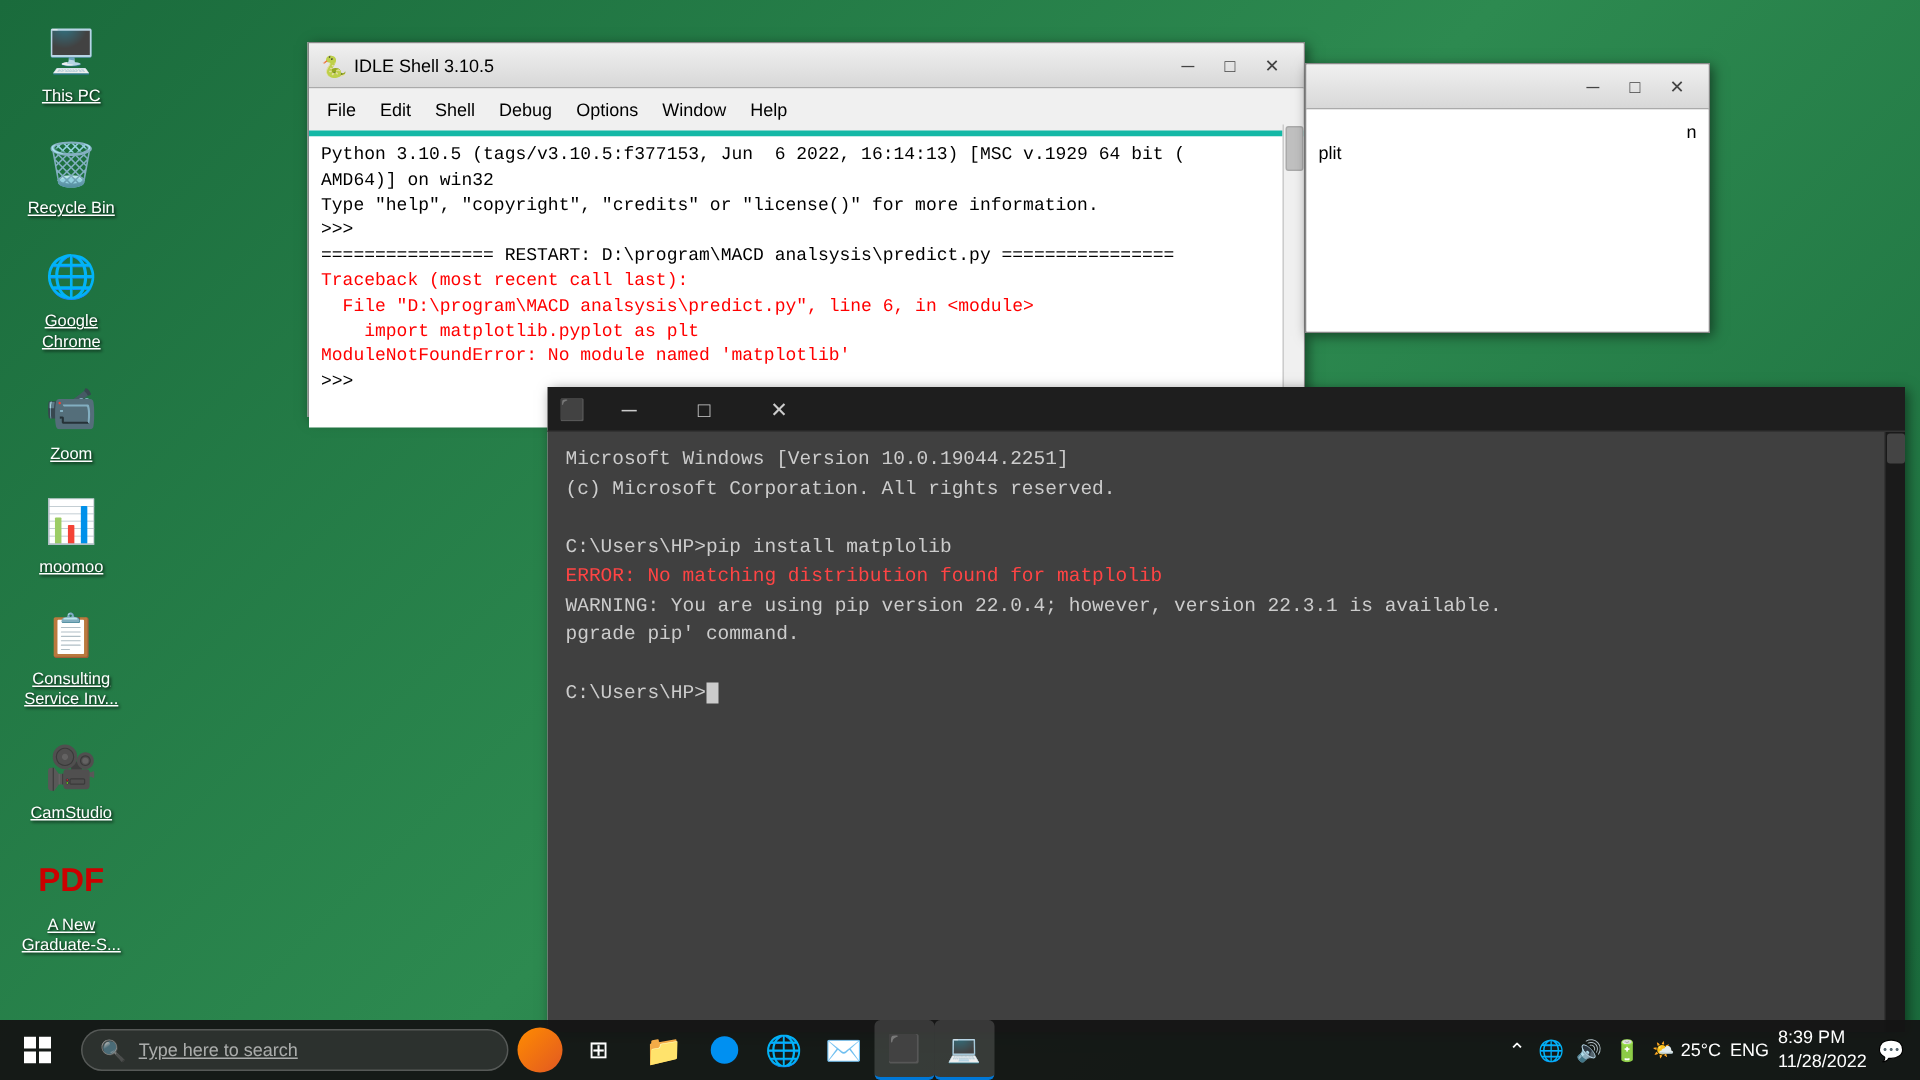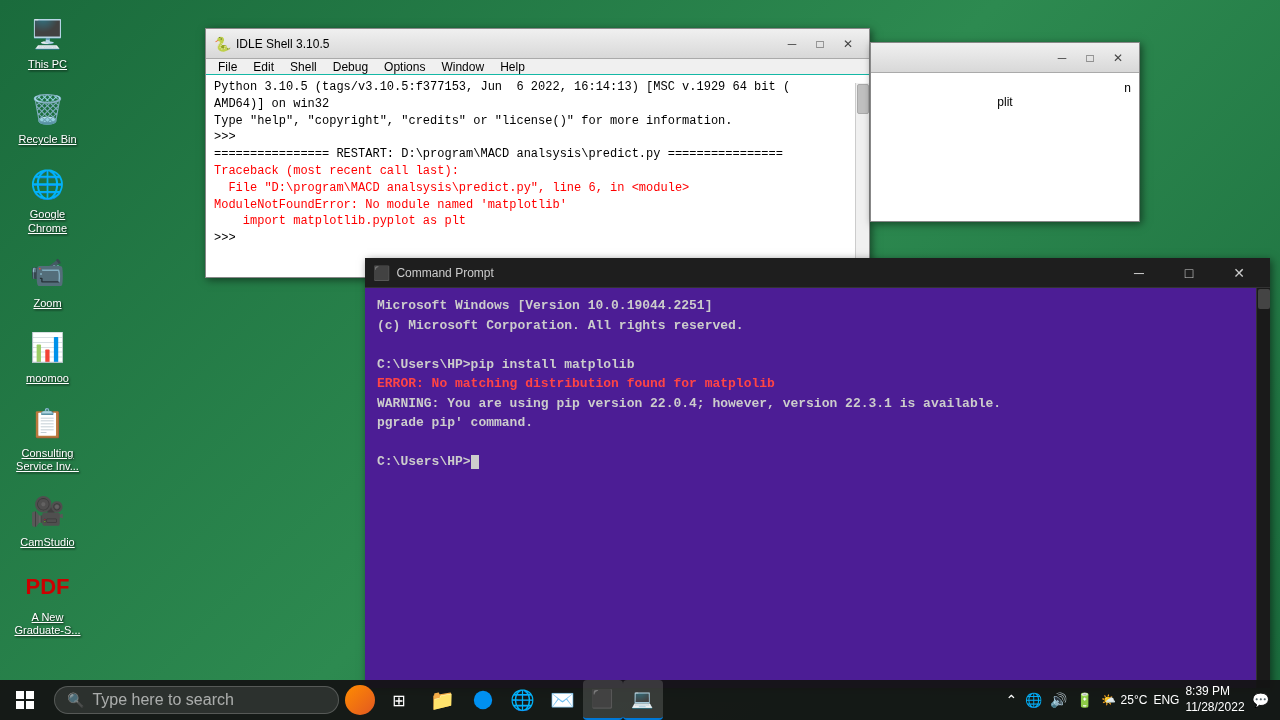--- a/index.html
+++ b/index.html
@@ -105,23 +105,23 @@
     }
 
     
     .idle-window {
       top: 28px;
       left: 205px;
       width: 665px;
       height: 250px;
     }
     .idle-menubar {
-      height: 16px;
+      height: 32px;
       background: #f0f0f0;
-      border-bottom: 1px solid #14b8a6;
+      border-bottom: 4px solid #14b8a6;
       display: flex;
       align-items: center;
       padding: 0 4px;
     }
     .menu-item {
       padding: 2px 8px;
       font-size: 12px;
       cursor: pointer;
       border-radius: 2px;
     }
@@ -181,29 +181,28 @@
       border: none;
       background: transparent;
       cursor: pointer;
       font-size: 14px;
       color: #cccccc;
       display: flex;
       align-items: center;
       justify-content: center;
     }
     .cmd-content {
-      background: #4c1d95;
+      background: #404040;
       color: #cccccc;
       font-family: 'Courier New', monospace;
       font-size: 13px;
       padding: 8px 12px;
       height: calc(100% - 30px);
       overflow: hidden;
       line-height: 1.5;
-      font-weight: bold;
     }
     .cmd-error { color: #ff4444; }
     .cmd-normal { color: #cccccc; }
     .cmd-prompt { color: #cccccc; }
 
     
     .idle-scrollbar {
       position: absolute;
       right: 0;
       top: 54px;
@@ -255,21 +254,22 @@
       margin-left: 4px;
       cursor: text;
     }
     .taskbar-search-icon {
       color: rgba(255,255,255,0.6);
       font-size: 14px;
       margin-right: 8px;
     }
     .taskbar-search-text {
       color: rgba(255,255,255,0.6);
-      font-size: 16px;
+      font-size: 12px;
+      text-decoration: underline;
     }
     .taskbar-system-tray {
       margin-left: auto;
       display: flex;
       align-items: center;
       padding-right: 8px;
       gap: 6px;
       height: 40px;
     }
     .tray-icons {
@@ -403,50 +403,49 @@
       <span class="menu-item">Help</span>
     </div>
     <div class="idle-content">
       <div class="idle-normal">Python 3.10.5 (tags/v3.10.5:f377153, Jun&nbsp; 6 2022, 16:14:13) [MSC v.1929 64 bit (</div>
       <div class="idle-normal">AMD64)] on win32</div>
       <div class="idle-normal">Type "help", "copyright", "credits" or "license()" for more information.</div>
       <div class="idle-prompt">&gt;&gt;&gt; </div>
       <div class="idle-normal">================ RESTART: D:\program\MACD analsysis\predict.py ================</div>
       <div class="idle-error">Traceback (most recent call last):</div>
       <div class="idle-error">&nbsp;&nbsp;File "D:\program\MACD analsysis\predict.py", line 6, in &lt;module&gt;</div>
+      <div class="idle-error">&nbsp;&nbsp;&nbsp;&nbsp;import matplotlib.pyplot as plt</div>
       <div class="idle-error">ModuleNotFoundError: No module named 'matplotlib'</div>
-      <div class="idle-error">&nbsp;&nbsp;&nbsp;&nbsp;import matplotlib.pyplot as plt</div>
       <div class="idle-prompt">&gt;&gt;&gt; </div>
     </div>
     <div class="idle-scrollbar">
       <div class="scrollbar-thumb"></div>
     </div>
   </div>
 
   <div class="window second-window">
     <div class="window-titlebar">
       <span class="window-title-text"></span>
       <div class="window-controls">
         <button class="win-btn">─</button>
         <button class="win-btn">□</button>
         <button class="win-btn close">✕</button>
       </div>
     </div>
     <div style="padding: 8px; font-size: 12px; background: white; height: calc(100% - 30px); overflow: hidden;">
       <div style="text-align:right; color:#000;">n</div>
-      <div style="text-align:center; color:#000;">plit</div>
+      <div style="text-align:left; color:#000;">plit</div>
     </div>
 
     <div style="position:absolute; right:0; top:30px; width:14px; height:calc(100%-30px); background:#f0f0f0; border-left:1px solid #ccc;"></div>
   </div>
 
   <div class="window cmd-window" style="border:none;">
     <div class="cmd-titlebar">
       <span class="cmd-title-icon" style="color:#ccc;">⬛</span>
-      <span class="cmd-title-text">Command Prompt</span>
       <div class="cmd-controls">
         <button class="cmd-btn">─</button>
         <button class="cmd-btn">□</button>
         <button class="cmd-btn close">✕</button>
       </div>
     </div>
     <div class="cmd-content">
       <div class="cmd-normal">Microsoft Windows [Version 10.0.19044.2251]</div>
       <div class="cmd-normal">(c) Microsoft Corporation. All rights reserved.</div>
       <div class="cmd-blank">&nbsp;</div>

